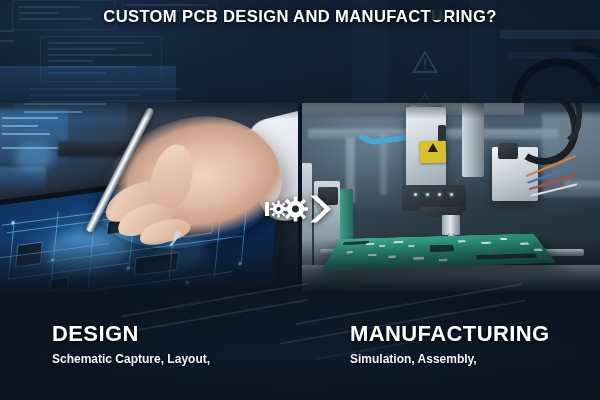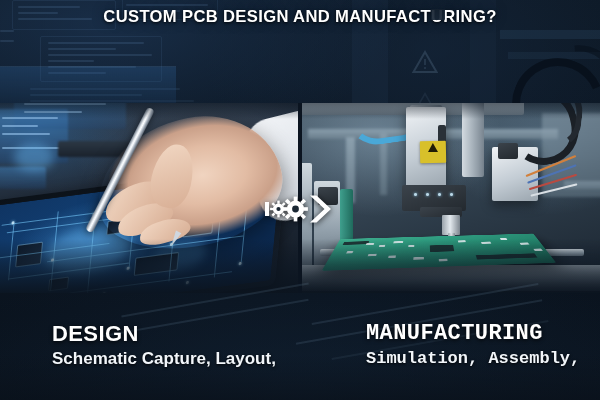--- a/index.html
+++ b/index.html
@@ -294,32 +294,32 @@
   }
   .center-icon svg { display:block; }
 
   
   .captions {
     position:absolute; left:0; top:293px; width:596px; height:107px;
     z-index:7;
   }
   .cap { position:absolute; top:0; width:300px; height:107px; }
   .cap.left  { left:0; }
-  .cap.right { left:300px;font-family:Liberation Mono, monospace; }
+  .cap.right { left:284px; }
   .cap-inner { position:absolute; top:28px; }
   .cap.left  .cap-inner { left:52px;  text-align:left; }
   .cap.right .cap-inner { left:66px;  text-align:left; }
   .cap-title {
     color:#ffffff; font-weight:bold; font-size:22px;
     letter-spacing:.4px; line-height:25px; white-space:nowrap;
     text-shadow:0 1px 4px rgba(0,0,0,.9);
   }
   .cap-sub {
     margin-top:6px;
-    color:#f2f6fa; font-weight:bold; font-size:17px;
+    color:#f2f6fa; font-weight:bold; font-size:12px;
     line-height:14.2px; white-space:nowrap;
     text-shadow:0 1px 3px rgba(0,0,0,.9);
   }
 
   
   .bottom-vig {
     position:absolute; left:0; bottom:0; width:600px; height:46px;
     background:linear-gradient(180deg, rgba(10,18,28,0), rgba(9,16,25,.72));
     z-index:6; pointer-events:none;
   }

